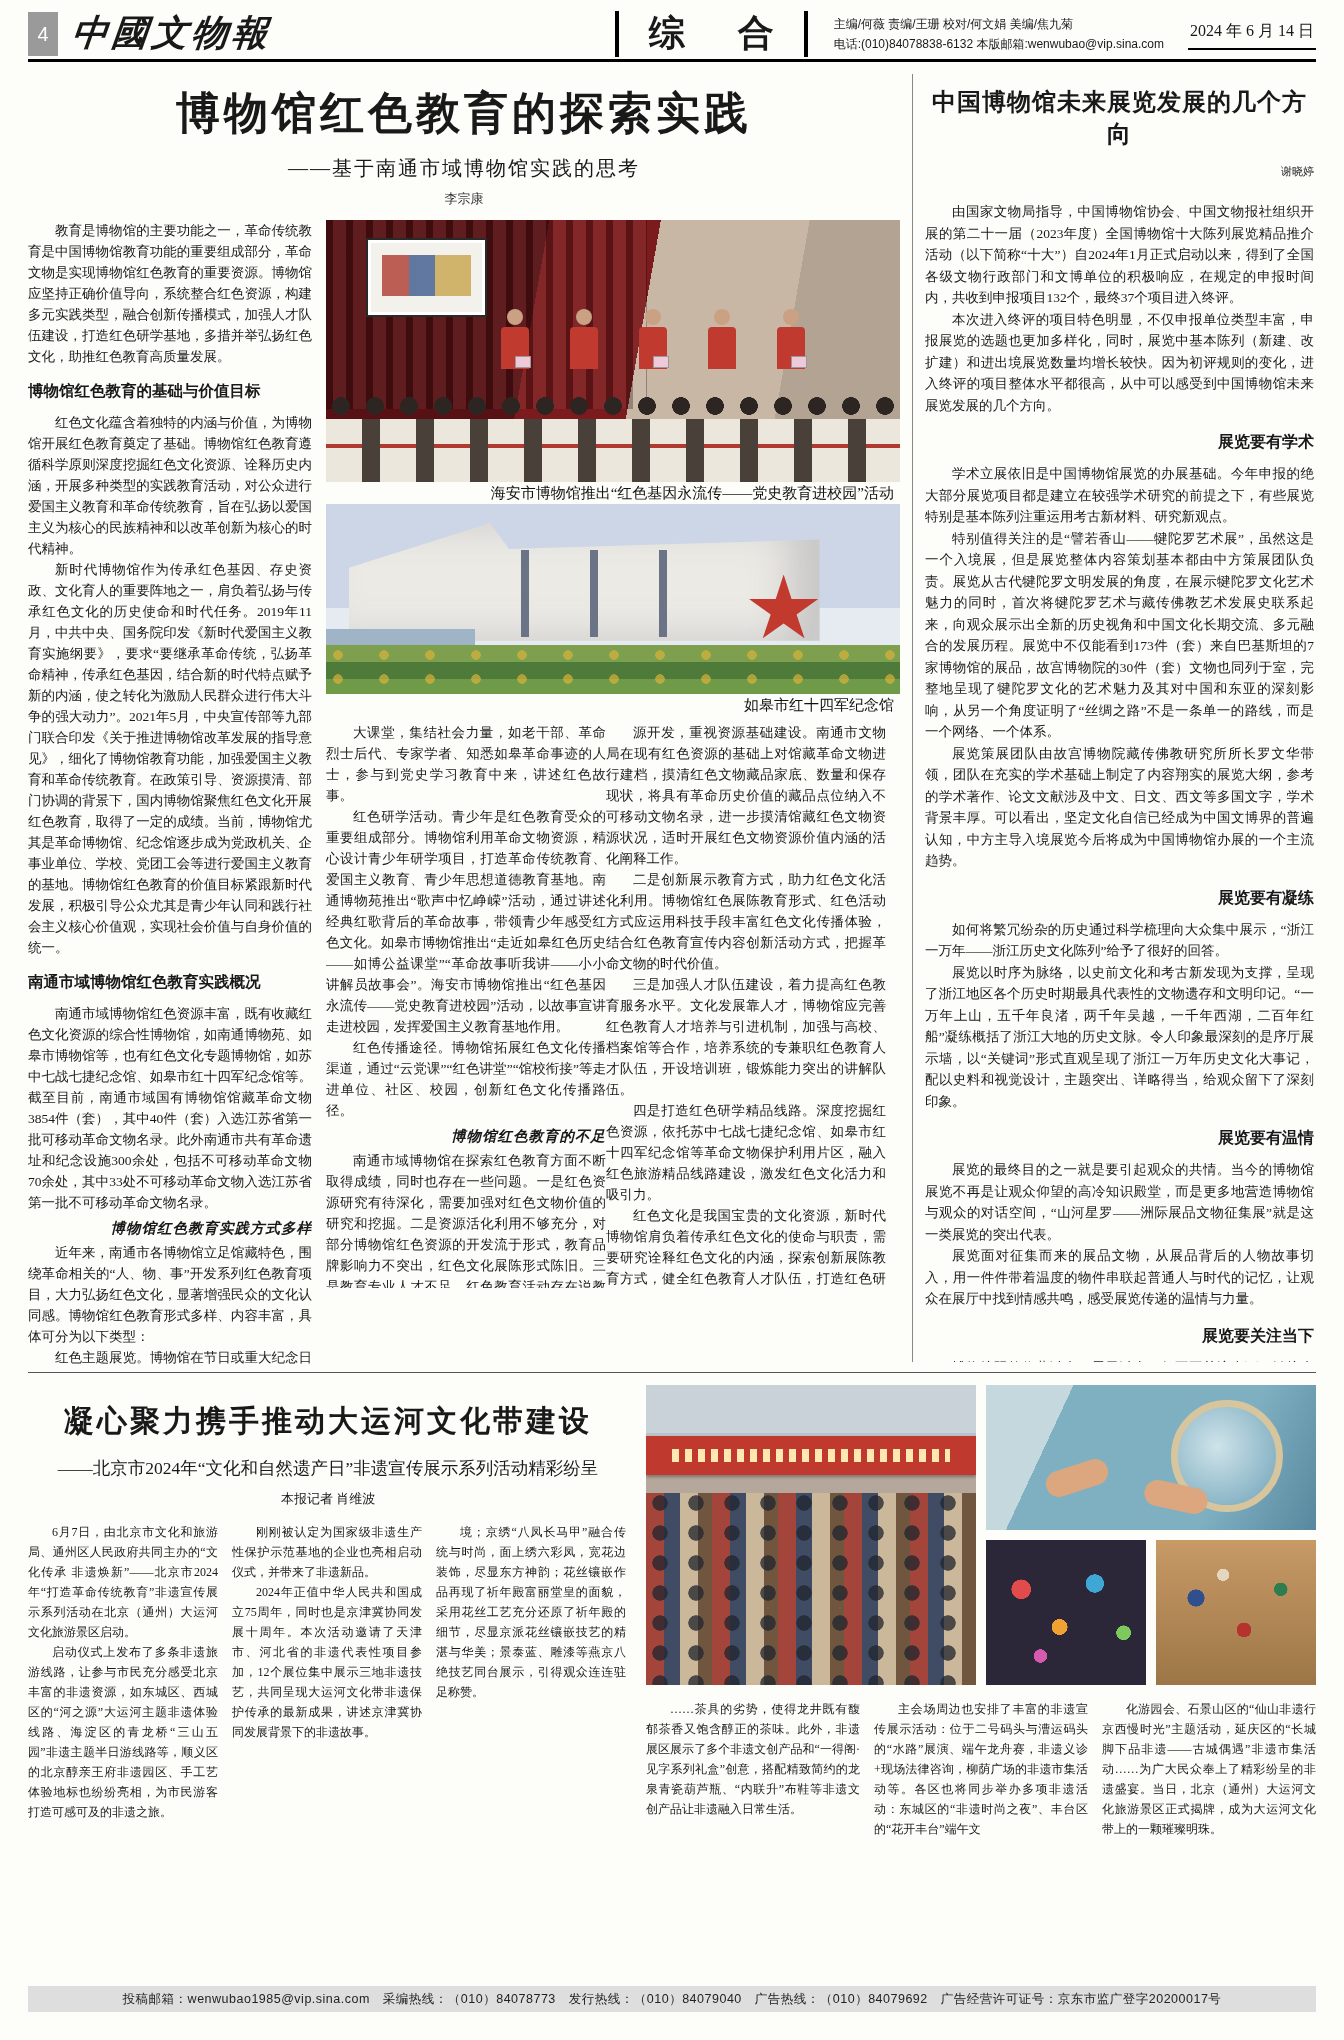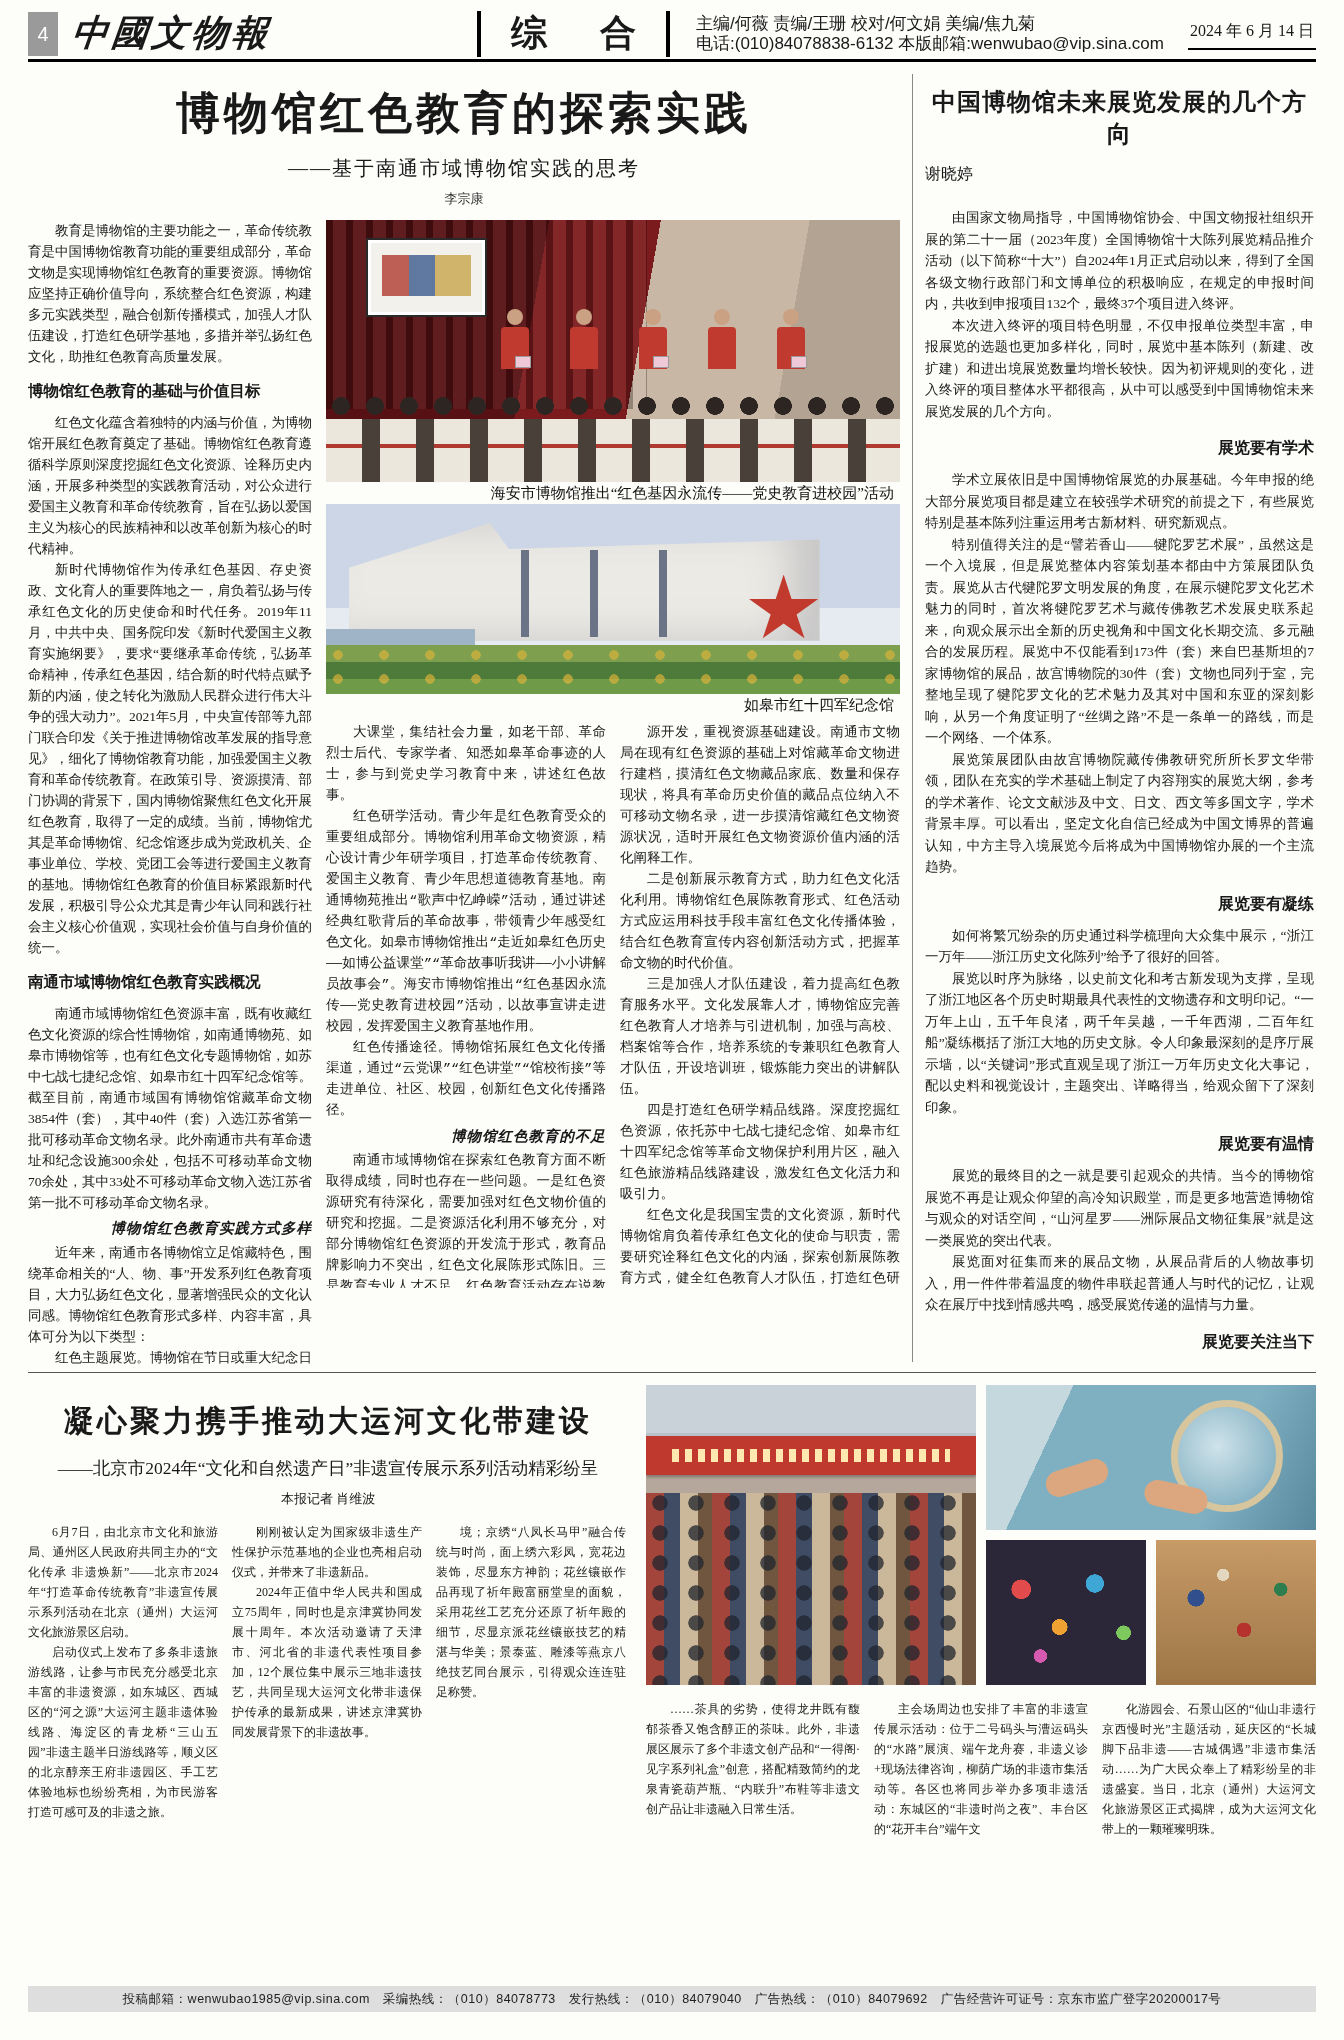--- a/index.html
+++ b/index.html
@@ -10,36 +10,36 @@
 
   
   .hdr { display:flex; align-items:stretch; height:50px; border-bottom:3px solid #000; padding-bottom:4px; }
   .pageno { width:30px; height:44px; background:#9a9a9a; color:#fff; font-size:20px;
             display:flex; align-items:center; justify-content:center; font-family:"Liberation Sans",sans-serif; }
   .masthead { font-size:36px; font-weight:bold; font-style:italic; letter-spacing:4px;
               padding:0 26px 0 14px; align-self:center; transform:skewX(-6deg); }
   .sec-wrap { display:flex; align-items:center; margin-left:auto; margin-right:26px; }
   .sec-bar { width:4px; height:46px; background:#000; }
   .sec-title { font-size:36px; font-weight:bold; letter-spacing:22px; padding:0 8px 0 30px; }
-  .staff { font-family:"Liberation Sans",sans-serif; font-size:17px; line-height:20px; align-self:center; margin-right:24px; }
+  .staff { font-family:"Liberation Sans",sans-serif; font-size:12px; line-height:20px; align-self:center; margin-right:24px; }
   .dateblk { align-self:center; font-size:16px; border-bottom:2px solid #000; padding:4px 2px 6px 2px; white-space:nowrap; }
 
   
   .main { display:flex; margin-top:8px; height:1292px; }
   .vrule { width:1px; background:#888; margin:4px 12px 0 12px; }
 
   
   .lart { width:872px; }
   .lart h1 { font-size:44px; font-weight:bold; text-align:center; letter-spacing:4px; margin-top:14px; }
   .lart .sub { font-size:20px; text-align:center; margin-top:12px; letter-spacing:2px; }
   .lart .auth { font-size:13px; text-align:center; margin:8px 0 12px 0; color:#333; }
   .lbody { display:flex; gap:14px; height:1150px; overflow:hidden; }
   .lcol1 { width:284px; height:1150px; overflow:hidden; }
   .rwrap { width:574px; }
-  .cols23 { display:flex; gap:14px; height:566px; overflow:hidden; margin-top:6px;font-family:Liberation Mono, monospace; }
+  .cols23 { display:flex; height:566px; overflow:hidden; margin-top:6px; }
   .lcol { width:280px; height:566px; overflow:hidden; }
 
   .p { font-size:13.5px; line-height:21px; text-align:justify; text-indent:2em; }
   .bh { font-size:15.5px; font-weight:bold; font-family:"Liberation Sans",sans-serif; margin:14px 0 10px 0; }
   .ih { font-size:14.5px; font-style:italic; font-weight:bold; margin:6px 0 4px 0; letter-spacing:1px;text-align:right; }
   .cap { font-size:15px; text-align:right; line-height:22px; padding-right:6px; color:#111; }
 
   
   .photo { position:relative; overflow:hidden; width:100%; }
   .ph1 { height:262px; background:linear-gradient(100deg,#571114 0 36%,#7c1b1d 36% 54%,#c9b7a5 54% 78%,#b3a393 78%); }
@@ -69,21 +69,21 @@
     filter:drop-shadow(2px 2px 2px rgba(0,0,0,.3)); }
   .ph2 .hedge { position:absolute; left:0; bottom:0; width:100%; height:26%;
     background:linear-gradient(#7ea04e 0 35%,#4e7a3a 35% 70%,#6f9a48 70%); }
   .ph2 .hedge:after { content:""; position:absolute; inset:0;
     background:radial-gradient(circle 5px at 12px 10px,#d8b23a 90%,transparent) 0 0/46px 24px repeat; opacity:.7; }
   .ph2 .pool { position:absolute; left:0; bottom:24%; width:26%; height:10%; background:#9fb4c6; }
 
   
   .rart { width:389px; height:1292px; overflow:hidden; }
   .rart h2 { font-size:24px; font-weight:bold; text-align:center; letter-spacing:1px; margin-top:16px; }
-  .rart .auth { font-size:16px; text-align:left; margin:14px 0 22px 0; }
+  .rart .auth { font-size:11px; text-align:right; margin:14px 0 22px 0; }
   .rp { font-size:13.5px; line-height:21.5px; text-align:justify; text-indent:2em; }
   .rh { font-size:16px; font-weight:bold; font-family:"Liberation Sans",sans-serif; margin:16px 0 10px 0;text-align:right; }
 
   
   .hr-main { border-top:1px solid #555; margin-top:10px; }
   .bart { display:flex; gap:18px; margin-top:12px; height:588px; }
   .bleft { width:600px; }
   .bart h3 { font-size:30px; font-weight:bold; text-align:center; letter-spacing:3px; margin-top:16px; }
   .bart .sub { font-size:17.5px; text-align:center; margin-top:14px; }
   .bart .auth { font-size:13px; text-align:center; margin:10px 0 14px 0; }

